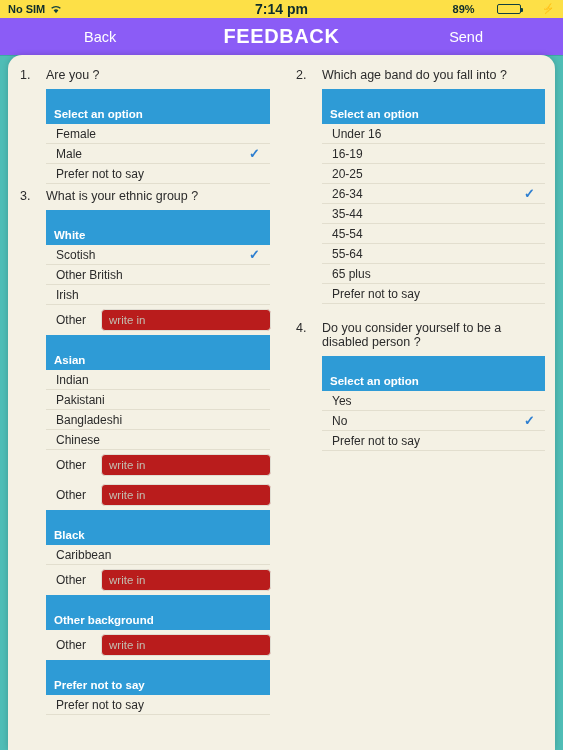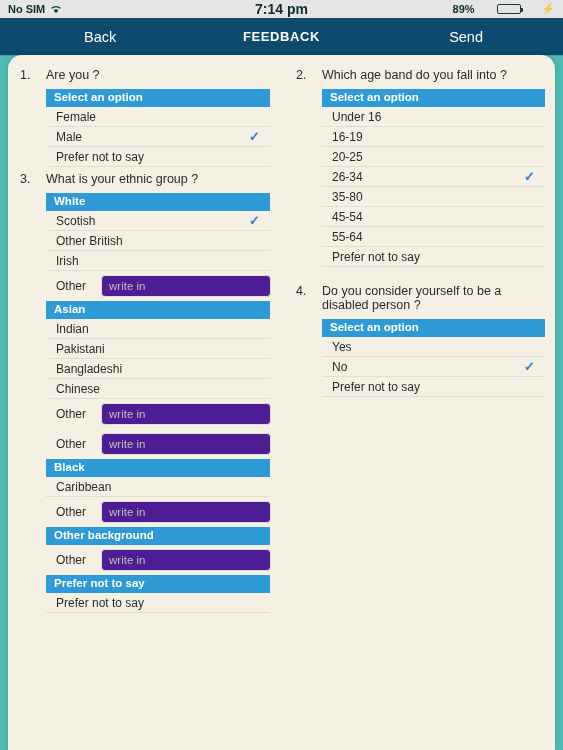--- a/index.html
+++ b/index.html
@@ -11,21 +11,21 @@
     height: 750px;
     overflow: hidden;
     background: #4fbdb6;
     font-family: "Liberation Sans", sans-serif;
     -webkit-font-smoothing: antialiased;
   }
 
   
   .statusbar {
     height: 18px;
-    background: #e5e5e5;
+    background: #fde047;
     display: flex;
     align-items: center;
     padding: 0 8px;
     box-sizing: border-box;
     font-size: 11px;
     color: #0f2d2c;
     font-weight: bold;
     position: relative;
   }
   .sb-left { display: flex; align-items: center; gap: 5px; }
@@ -65,40 +65,40 @@
     height: 100%;
     width: 89%;
     background: #4cd964;
     border-radius: 1px;
   }
   .bolt { font-size: 10px; color: #12403e; line-height: 1; }
 
   
   .navbar {
     height: 37px;
-    background: #0c4a6e;
+    background: #8b5cf6;
     display: flex;
     align-items: center;
     position: relative;
     border-bottom: 1px solid #3ea9a4;
   }
   .nav-btn {
     color: #ffffff;
     font-size: 14.5px;
     position: absolute;
     cursor: pointer;
   }
   .nav-back { left: 84px; }
   .nav-send { right: 80px; }
   .nav-title {
     position: absolute;
     left: 0; right: 0;
     text-align: center;
     color: #ffffff;
-    font-size: 13px;
+    font-size: 20px;
     font-weight: bold;
     letter-spacing: 0.6px;
   }
 
   
   .card {
     position: absolute;
     top: 55px;
     left: 8px;
     width: 547px;
@@ -136,21 +136,21 @@
   }
   .q-text { font-size: 12.5px; }
 
   .options { margin-left: 30px; }
 
   .group-header {
     background: #2e9bd6;
     color: #ffffff;
     font-size: 11.5px;
     font-weight: bold;
-    padding: 1px 0 3px 8px;
+    padding: 18px 0 3px 8px;
     line-height: 14px;
   }
 
   .opt-row {
     display: flex;
     align-items: center;
     height: 20px;
     padding-left: 10px;
     padding-right: 6px;
     border-bottom: 1px solid #e2dece;
@@ -174,21 +174,21 @@
     height: 30px;
     padding-left: 10px;
     font-size: 12px;
     color: #2b2b2b;
     box-sizing: border-box;
   }
   .write-row .opt-label { flex: none; width: 45px; }
   .write-input {
     flex: 1;
     height: 22px;
-    background: #4c1d95;
+    background: #b91c1c;
     border: 1px solid #e0ddd2;
     border-radius: 4px;
     font-size: 11.5px;
     color: #b9b5a8;
     padding: 0 7px;
     box-sizing: border-box;
     font-family: "Liberation Sans", sans-serif;
     outline: none;
   }
   .write-input::placeholder { color: #c3bfb2; }
@@ -323,27 +323,30 @@
               <span class="opt-label">16-19</span>
             </div>
             <div class="opt-row">
               <span class="opt-label">20-25</span>
             </div>
             <div class="opt-row">
               <span class="opt-label">26-34</span>
               <span class="check">✓</span>
             </div>
             <div class="opt-row">
-              <span class="opt-label">35-80</span>
+              <span class="opt-label">35-44</span>
             </div>
             <div class="opt-row">
               <span class="opt-label">45-54</span>
             </div>
             <div class="opt-row">
               <span class="opt-label">55-64</span>
+            </div>
+            <div class="opt-row">
+              <span class="opt-label">65 plus</span>
             </div>
             <div class="opt-row">
               <span class="opt-label">Prefer not to say</span>
             </div>
           </div>
         </div>
         <div class="spacer"></div>
         <div>
           <div class="question">
             <span class="q-num">4.</span>

